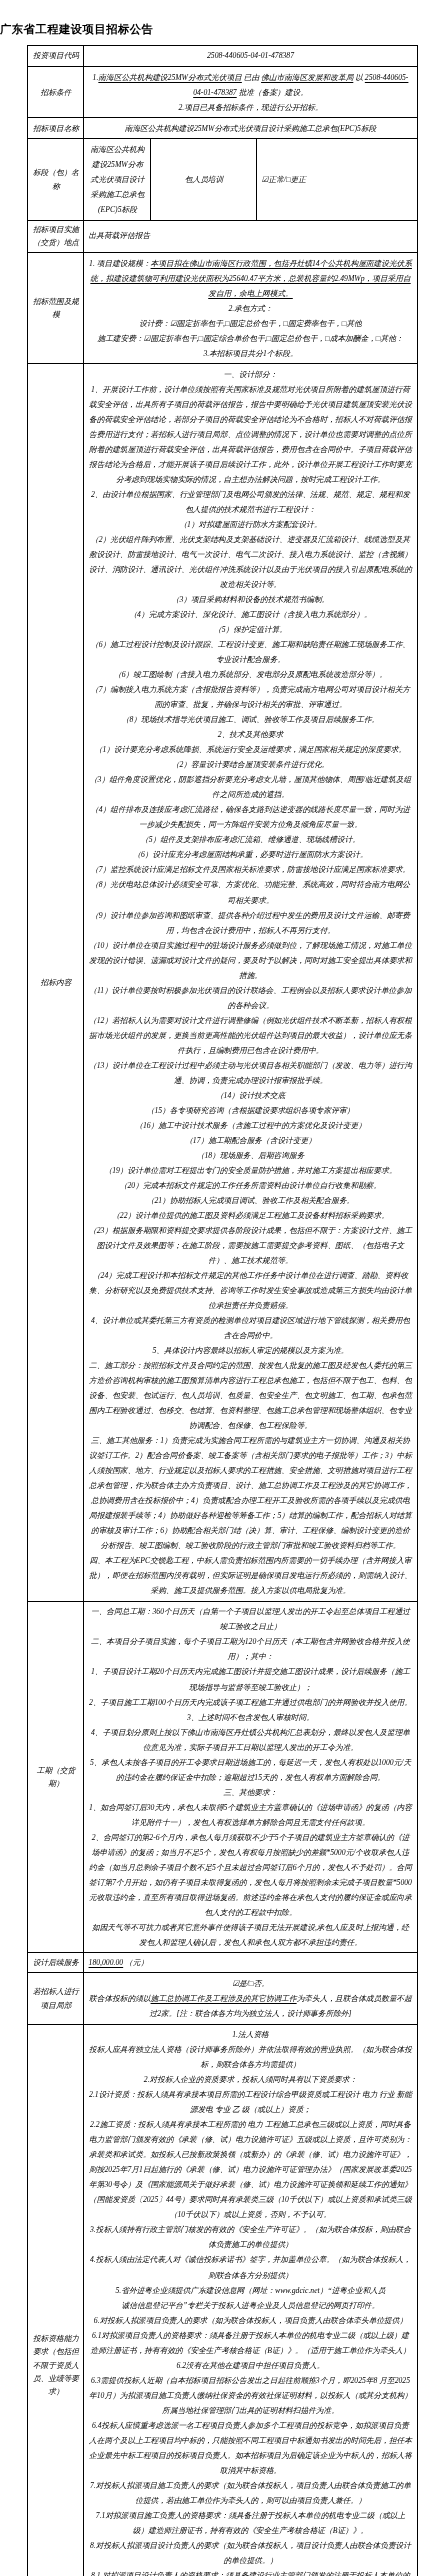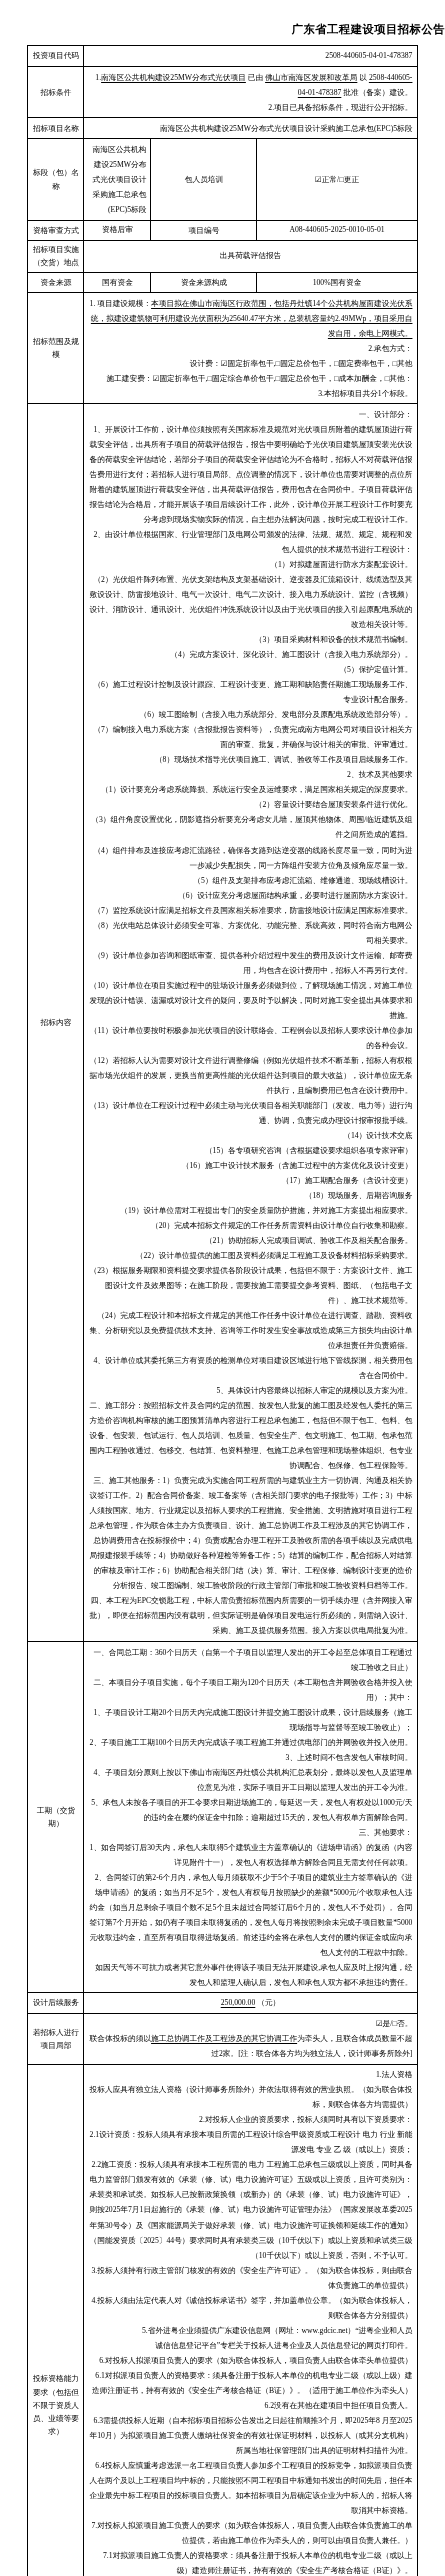--- a/index.html
+++ b/index.html
@@ -1,27 +1,27 @@
 <!DOCTYPE html>
 <html style="font-size:8.2px"><head>
 <meta charset="utf-8">
 <style>
   html,body{margin:0;padding:0;background:#ffffff;}
   body{width:445px;font-family:"Liberation Serif","DejaVu Serif",serif;color:#000;}
   .page{padding:21.6px 0 7.2px;}
   .doc-title{font-family:"Liberation Sans","DejaVu Sans",sans-serif;font-weight:700;
-    font-size:11.3px;text-align:right;margin:0 0 8.2px 0;letter-spacing:0.5px;}
+    font-size:11.3px;text-align:left;margin:0 0 8.2px 0;letter-spacing:0.5px;}
   table.main{width:389px;margin:0 auto;border-collapse:collapse;table-layout:fixed;
     border:1px solid #000;}
   table.main td{border:0.5px solid #000;font-size:7.7px;padding:2.6px 4.1px;
-    word-wrap:break-word;overflow-wrap:break-word;}
+    word-wrap:break-word;overflow-wrap:break-word;font-style:italic;}
   .lbl{text-align:center;vertical-align:middle;padding:3.1px 1.5px;line-height:1.7;}
-  .txt{text-align:right;vertical-align:middle;white-space:pre-wrap;line-height:1.95;
+  .txt{text-align:center;vertical-align:middle;white-space:pre-wrap;line-height:1.95;
     padding:3.1px 6.2px;}
-  .ctr{text-align:center;vertical-align:middle;white-space:pre-wrap;line-height:1.8;}
+  .ctr{vertical-align:middle;white-space:pre-wrap;line-height:1.8;}
   .u{text-decoration:underline;text-underline-offset:1.5px;}
 </style>
 </head>
 <body>
 
 <div class="page">
   <h1 class="doc-title">广东省工程建设项目招标公告</h1>
 
   <table class="main">
     <colgroup>
@@ -53,38 +53,26 @@
       <td class="txt" colspan="7">南海区公共机构建设25MW分布式光伏项目设计采购施工总承包(EPC)5标段</td>
     </tr>
 
     <tr>
       <td class="lbl">标段（包）名称</td>
       <td class="txt">南海区公共机构建设25MW分布式光伏项目设计采购施工总承包(EPC)5标段</td>
       <td class="lbl" colspan="3">包人员培训</td>
       <td class="ctr" colspan="3">☑正常/□更正</td>
     </tr>
 
-    <tr>
-      <td class="lbl">资格审查方式</td>
-      <td class="ctr">资格后审</td>
-      <td class="lbl" colspan="3">项目编号</td>
-      <td class="ctr" colspan="3">A08-440605-2025-0010-05-01</td>
-    </tr>
 
     <tr>
       <td class="lbl">招标项目实施（交货）地点</td>
       <td class="ctr" colspan="7">出具荷载评估报告</td>
     </tr>
 
-    <tr>
-      <td class="lbl">资金来源</td>
-      <td class="ctr">国有资金</td>
-      <td class="lbl" colspan="3">资金来源构成</td>
-      <td class="ctr" colspan="3">100%国有资金</td>
-    </tr>
 
     <tr>
       <td class="lbl">招标范围及规模</td>
       <td class="txt" colspan="7"><span>1. 项目建设规模：</span><span class="u">本项目拟在佛山市南海区行政范围，包括丹灶镇14个公共机构屋面建设光伏系统，拟建设建筑物可利用建设光伏面积为25640.47平方米，总装机容量约2.49MWp，项目采用自发自用，余电上网模式。</span><span>
 2.承包方式：
 设计费：☑固定折率包干,□固定总价包干，□固定费率包干，□其他
 施工建安费：☑固定折率包干,□固定综合单价包干,□固定总价包干，□成本加酬金，□其他：
 3.本招标项目共分1个标段。</span></td>
     </tr>
 
@@ -145,21 +133,21 @@
 5、承包人未按各子项目的开工令要求日期进场施工的，每延迟一天，发包人有权处以1000元/天的违约金在履约保证金中扣除；逾期超过15天的，发包人有权单方面解除合同。
 三、其他要求：
 1、如合同签订后30天内，承包人未取得5个建筑业主方盖章确认的《进场申请函》的复函（内容详见附件十一），发包人有权选择单方解除合同且无需支付任何款项。
 2、合同签订的第2-6个月内，承包人每月须获取不少于5个子项目的建筑业主方签章确认的《进场申请函》的复函；如当月不足5个，发包人有权每月按照缺少的差额*5000元/个收取承包人违约金（如当月总剩余子项目个数不足5个且未超过合同签订后6个月的，发包人不予处罚）。合同签订第7个月开始，如仍有子项目未取得复函的，发包人每月将按照剩余未完成子项目数量*5000元收取违约金，直至所有项目取得进场复函。前述违约金将在承包人支付的履约保证金或应向承包人支付的工程款中扣除。
 如因天气等不可抗力或者其它意外事件使得该子项目无法开展建设,承包人应及时上报沟通，经发包人和监理人确认后，发包人和承包人双方都不承担违约责任。</td>
     </tr>
 
 
     <tr>
       <td class="lbl">设计后续服务</td>
-      <td class="ctr" colspan="7"><span class="u">250,000.00</span><span> （元）</span></td>
+      <td class="ctr" colspan="7"><span class="u">180,000.00</span><span> （元）</span></td>
     </tr>
 
     <tr>
       <td class="lbl">若招标人进行项目局部</td>
       <td class="txt" colspan="7"><span>☑是/□否。
 联合体投标的须以</span><span class="u">施工总协调工作及工程涉及的其它协调工作</span><span>为牵头人，且联合体成员数量不超过2家。[注：联合体各方均为独立法人，设计师事务所除外]</span></td>
     </tr>
 
     <tr>
       <td class="lbl">投标资格能力要求（包括但不限于资质人员、业绩等要求）</td>

